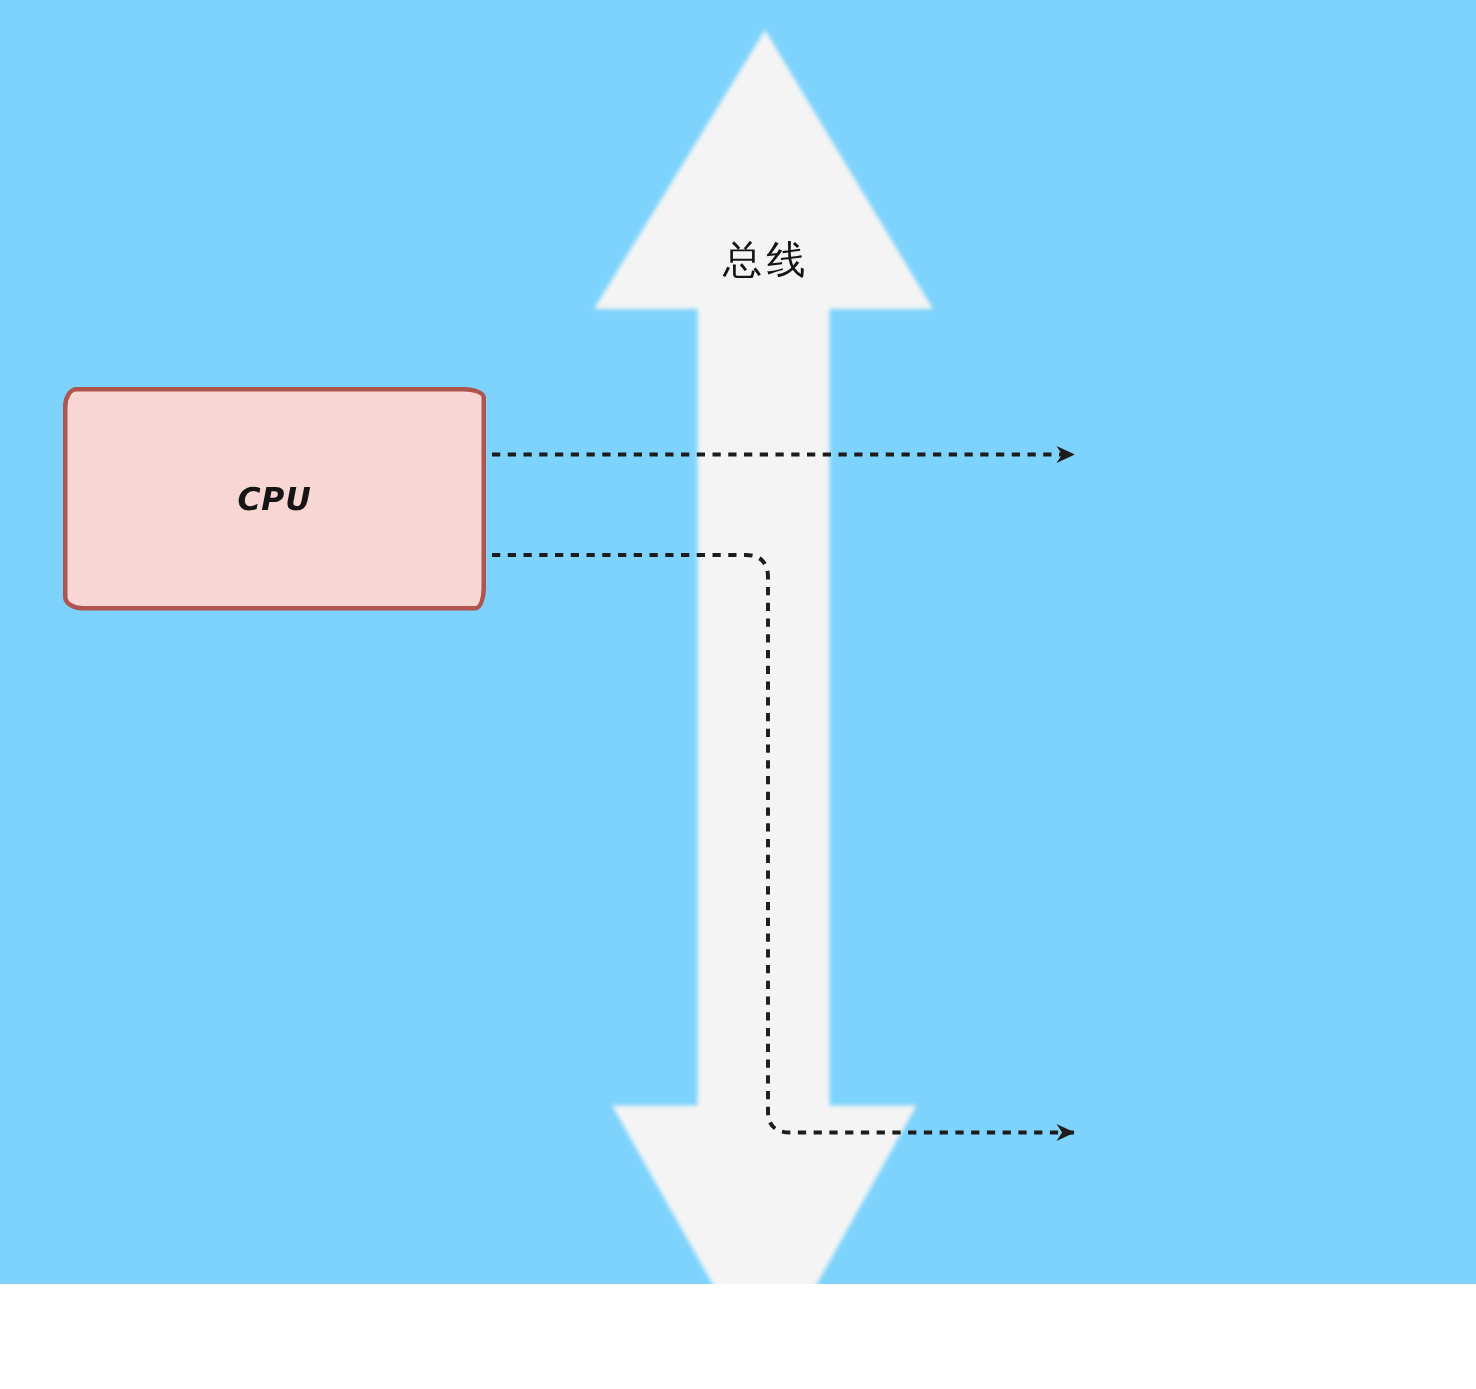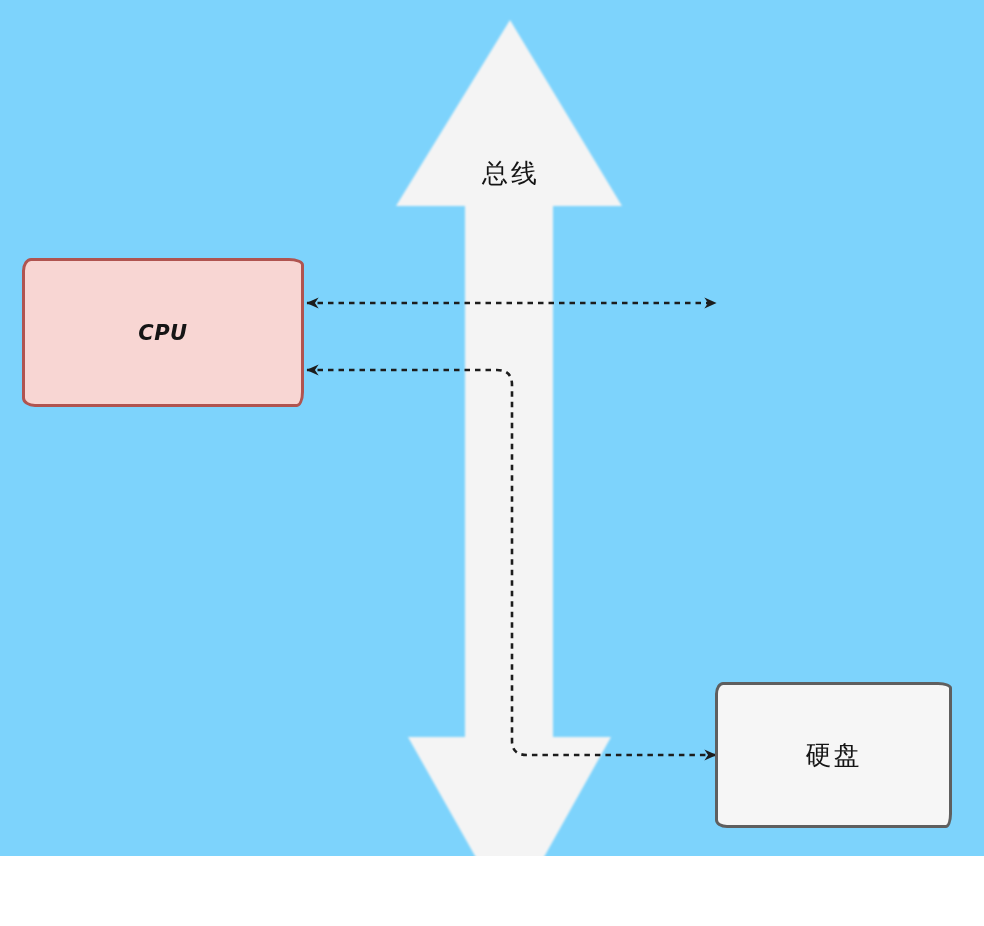--- a/index.html
+++ b/index.html
@@ -20,20 +20,21 @@
     left: 0;
     top: 0;
   }
   .node {
     position: absolute;
     box-sizing: border-box;
     display: flex;
     align-items: center;
     justify-content: center;
     color: #151515;
+    margin-left: 20px;
   }
   .node-cpu {
     left: 22px;
     top: 258px;
     width: 282px;
     height: 149px;
     background: #f8d6d3;
     border: 3px solid #b05450;
     border-radius: 9px 15px 7px 13px / 13px 7px 15px 9px;
   }
@@ -106,17 +107,14 @@
     <path d="M 307 370 H 497 Q 512 370 512 385 V 741 Q 512 755 527 755 H 716" fill="none" stroke="#1c1c1c" stroke-width="2.6" stroke-dasharray="5.5 5" marker-start="url(#ah)" marker-end="url(#ah)"></path>
   </svg>
 
   <div class="bus-label">总线</div>
 
   <div class="node node-cpu">
     <span class="node-label">CPU</span>
   </div>
 
 
-  <div class="node node-disk">
-    <span class="node-label">硬盘</span>
-  </div>
 
 </div>
 
 </body></html>

